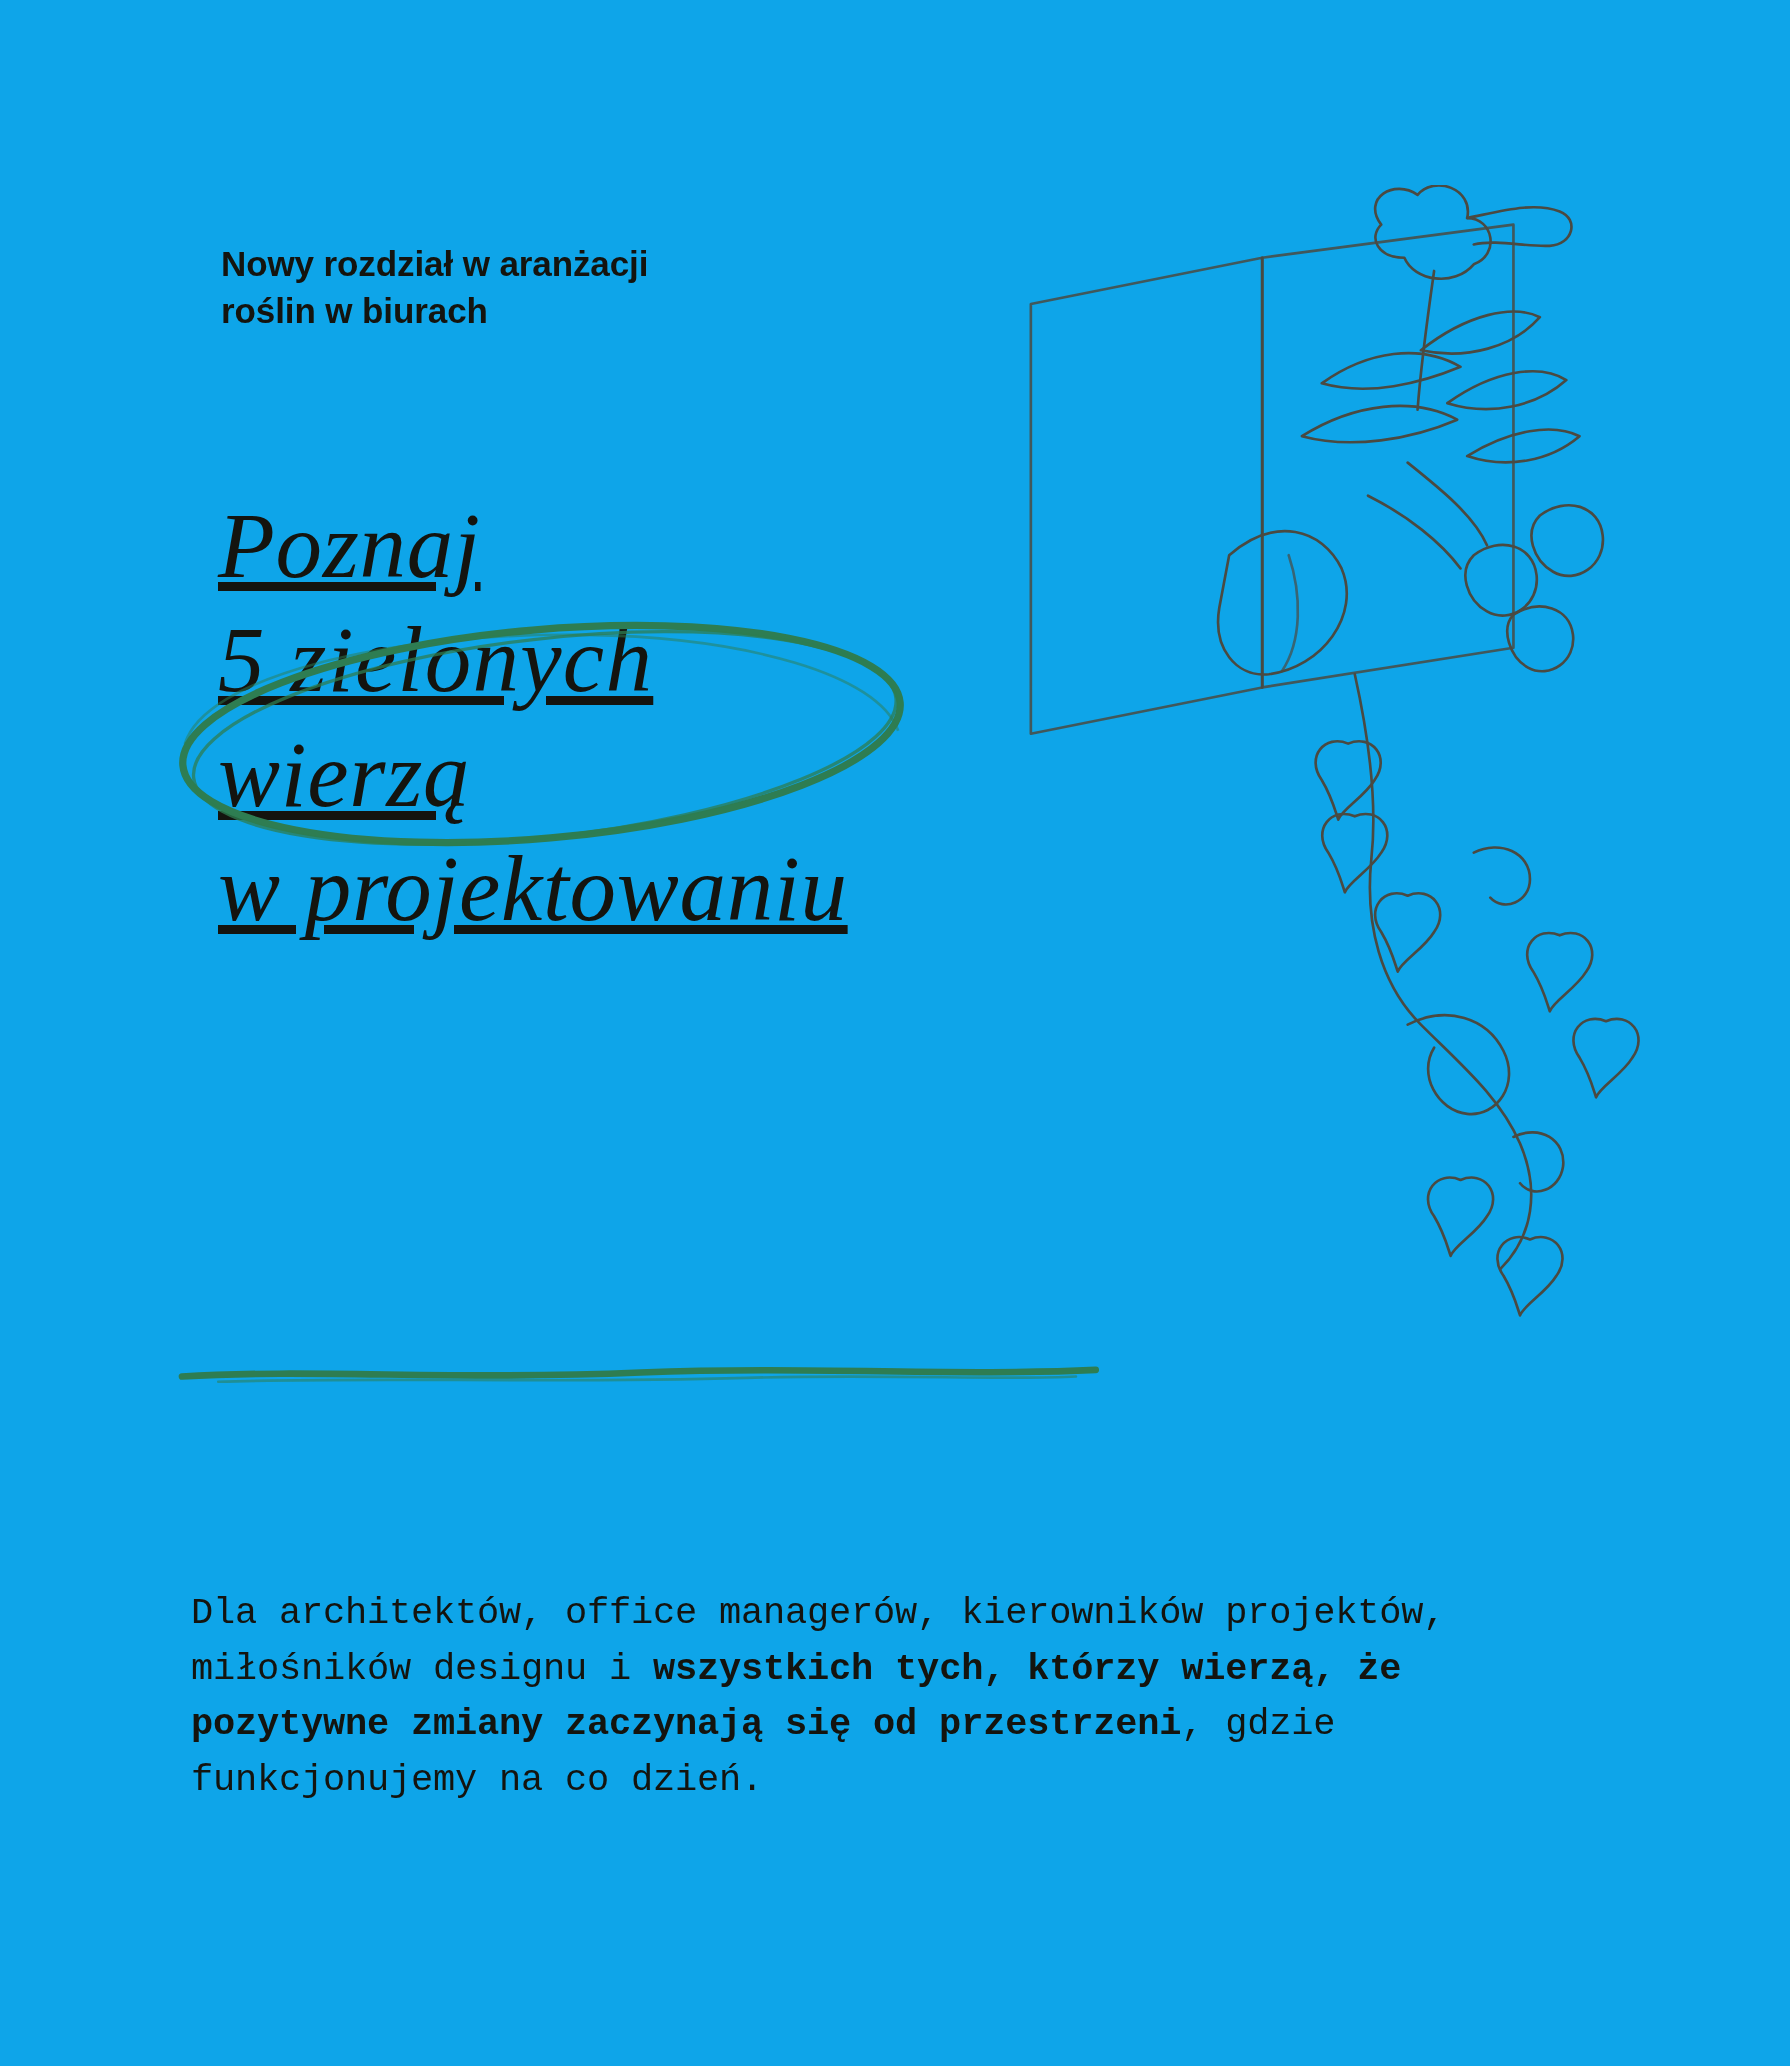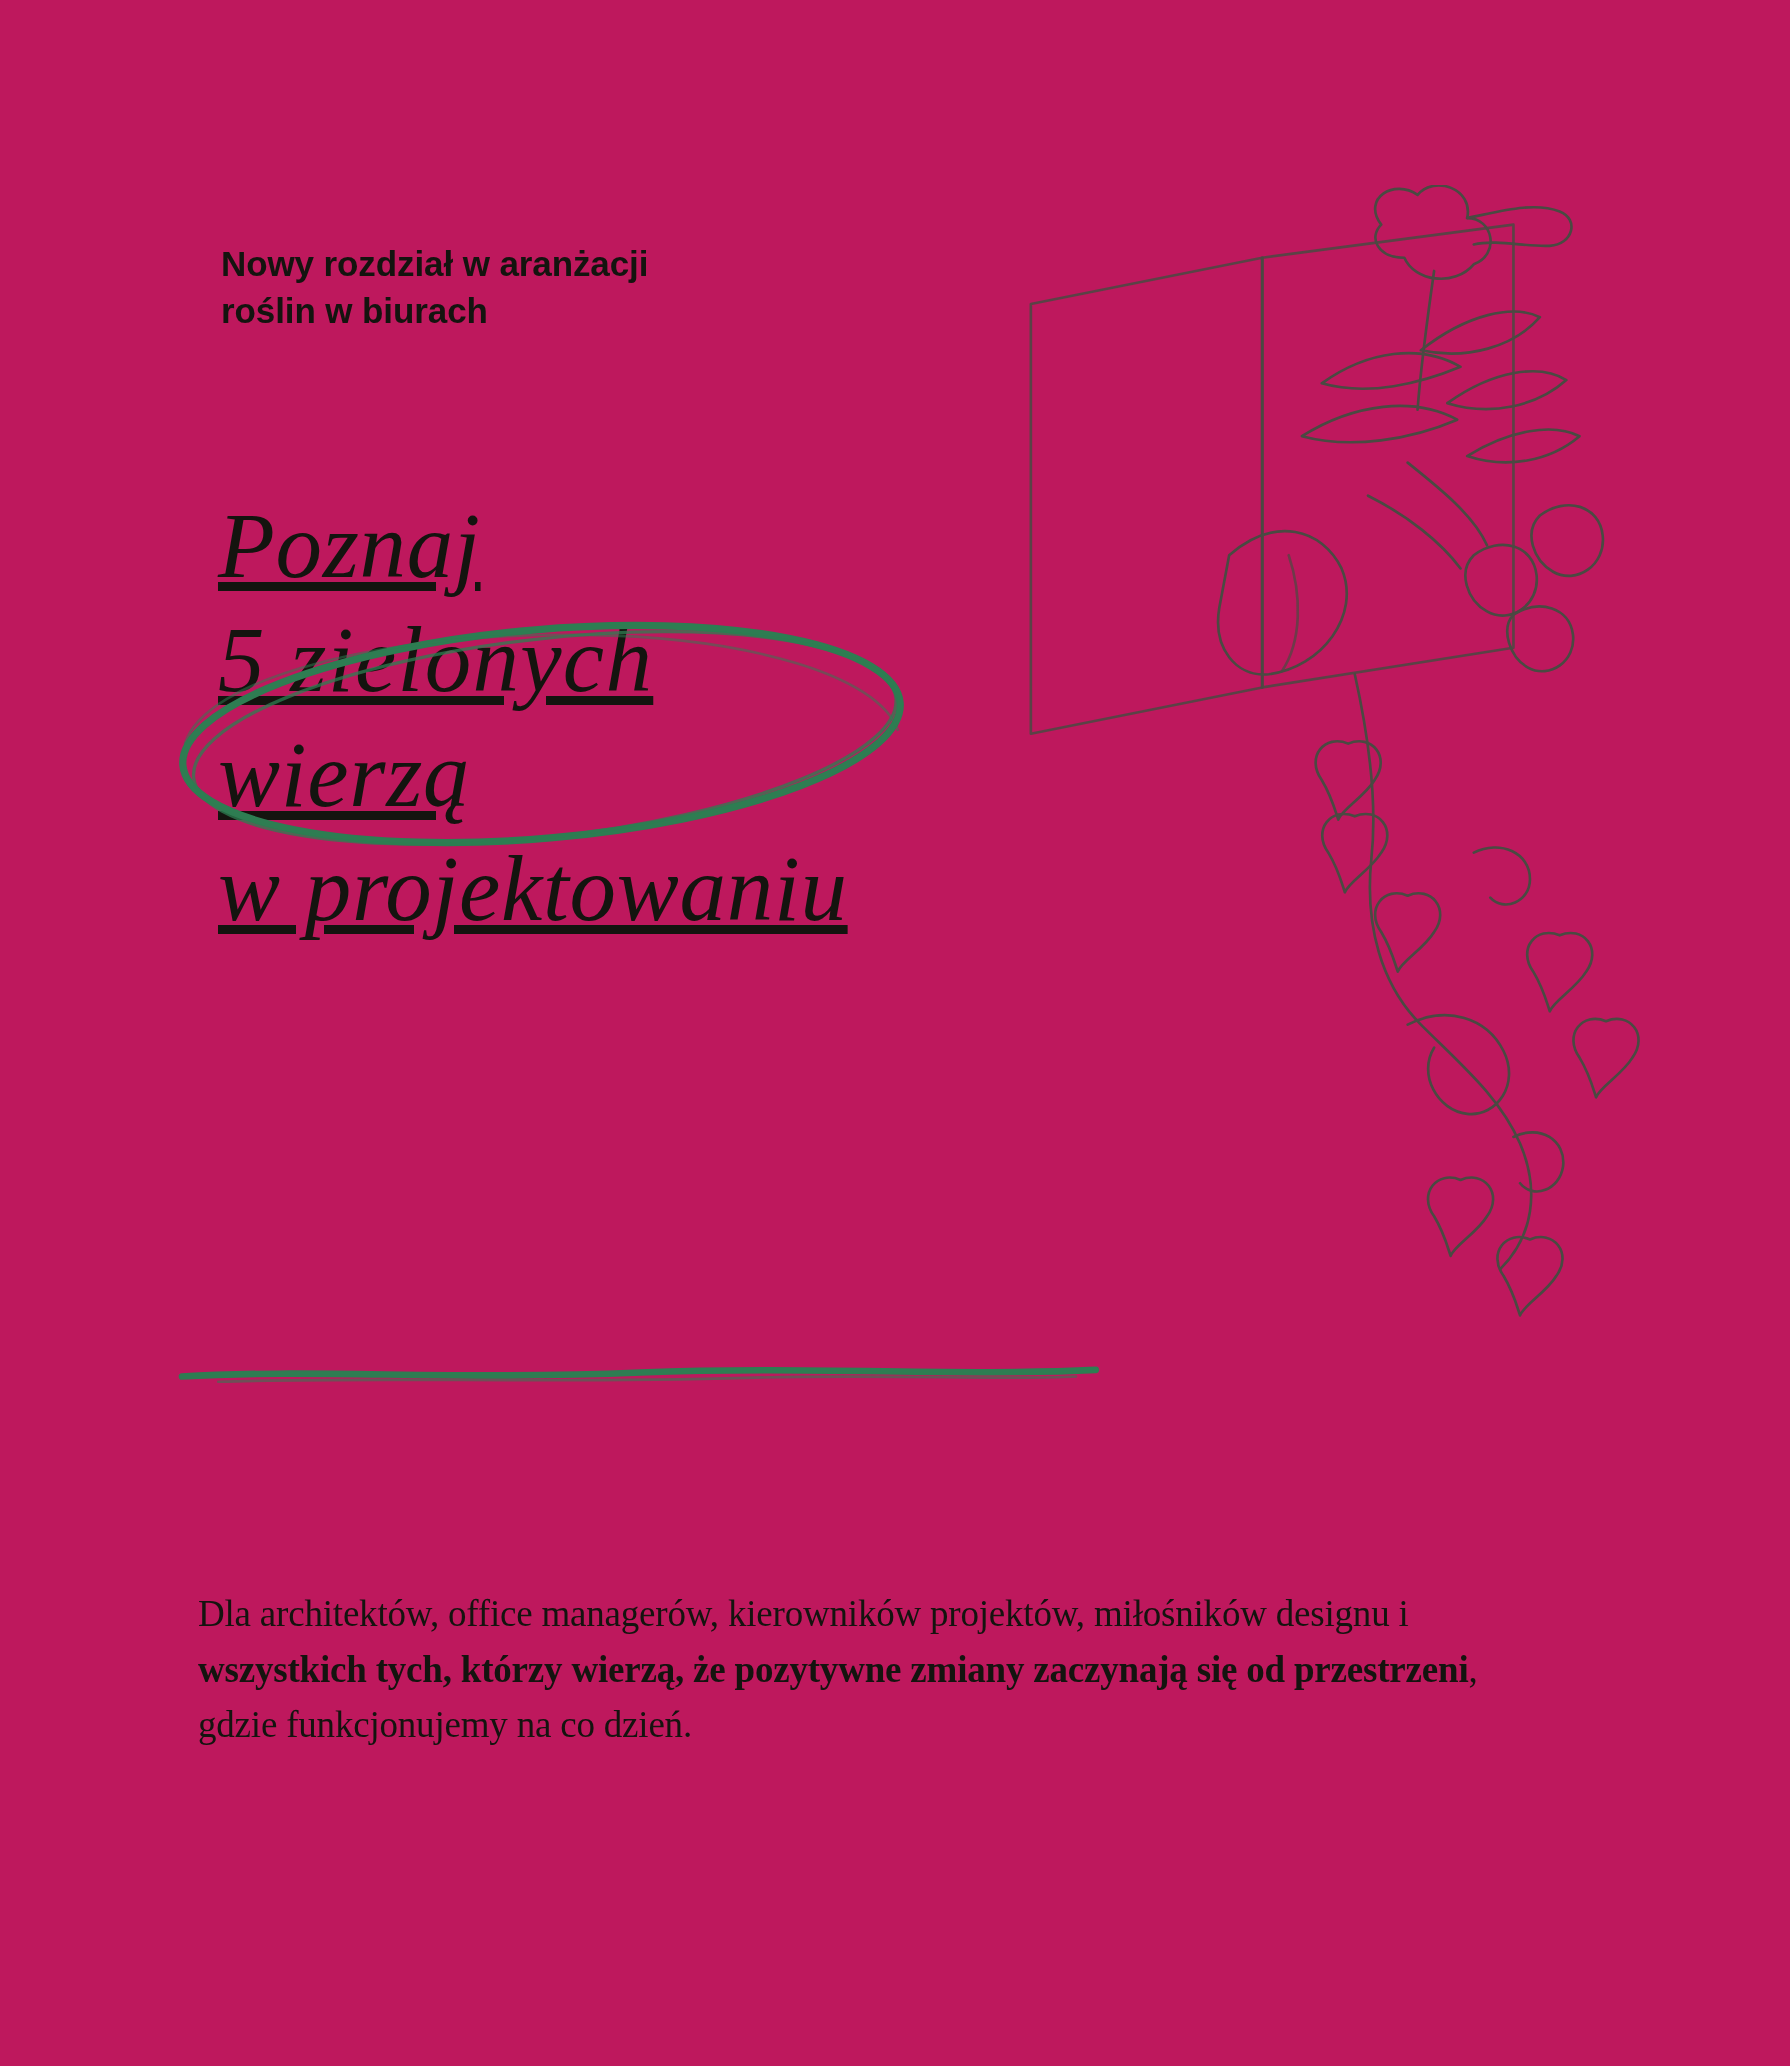--- a/index.html
+++ b/index.html
@@ -12,21 +12,21 @@
     height: 2066px;
     position: relative;
     overflow: hidden;
     font-family: "Liberation Sans", sans-serif;
     color: #14140f;
   }
 
   .page {
     position: absolute;
     inset: 0;
-    background: #be185d;
+    background: #0ea5e9;
   }
 
   
   .kicker {
     position: absolute;
     left: 221px;
     top: 241px;
     width: 793px;
     font-family: "Liberation Sans", sans-serif;
     font-weight: 700;
@@ -77,24 +77,24 @@
     top: 1362px;
     width: 925px;
     height: 26.4px;
     pointer-events: none;
   }
   .underline-wrap svg { width: 100%; height: 100%; display: block; }
 
   
   .body-copy {
     position: absolute;
-    left: 198px;
+    left: 191px;
     top: 1586px;
     width: 1322px;
-    font-family: Liberation Serif, serif;
+    font-family: Liberation Mono, monospace;
     font-size: 37px;
     line-height: 1.5;
     letter-spacing: -0.2px;
     color: #14140f;
   }
   .body-copy b { font-weight: 700; }
 
   
   .illustration {
     position: absolute;

